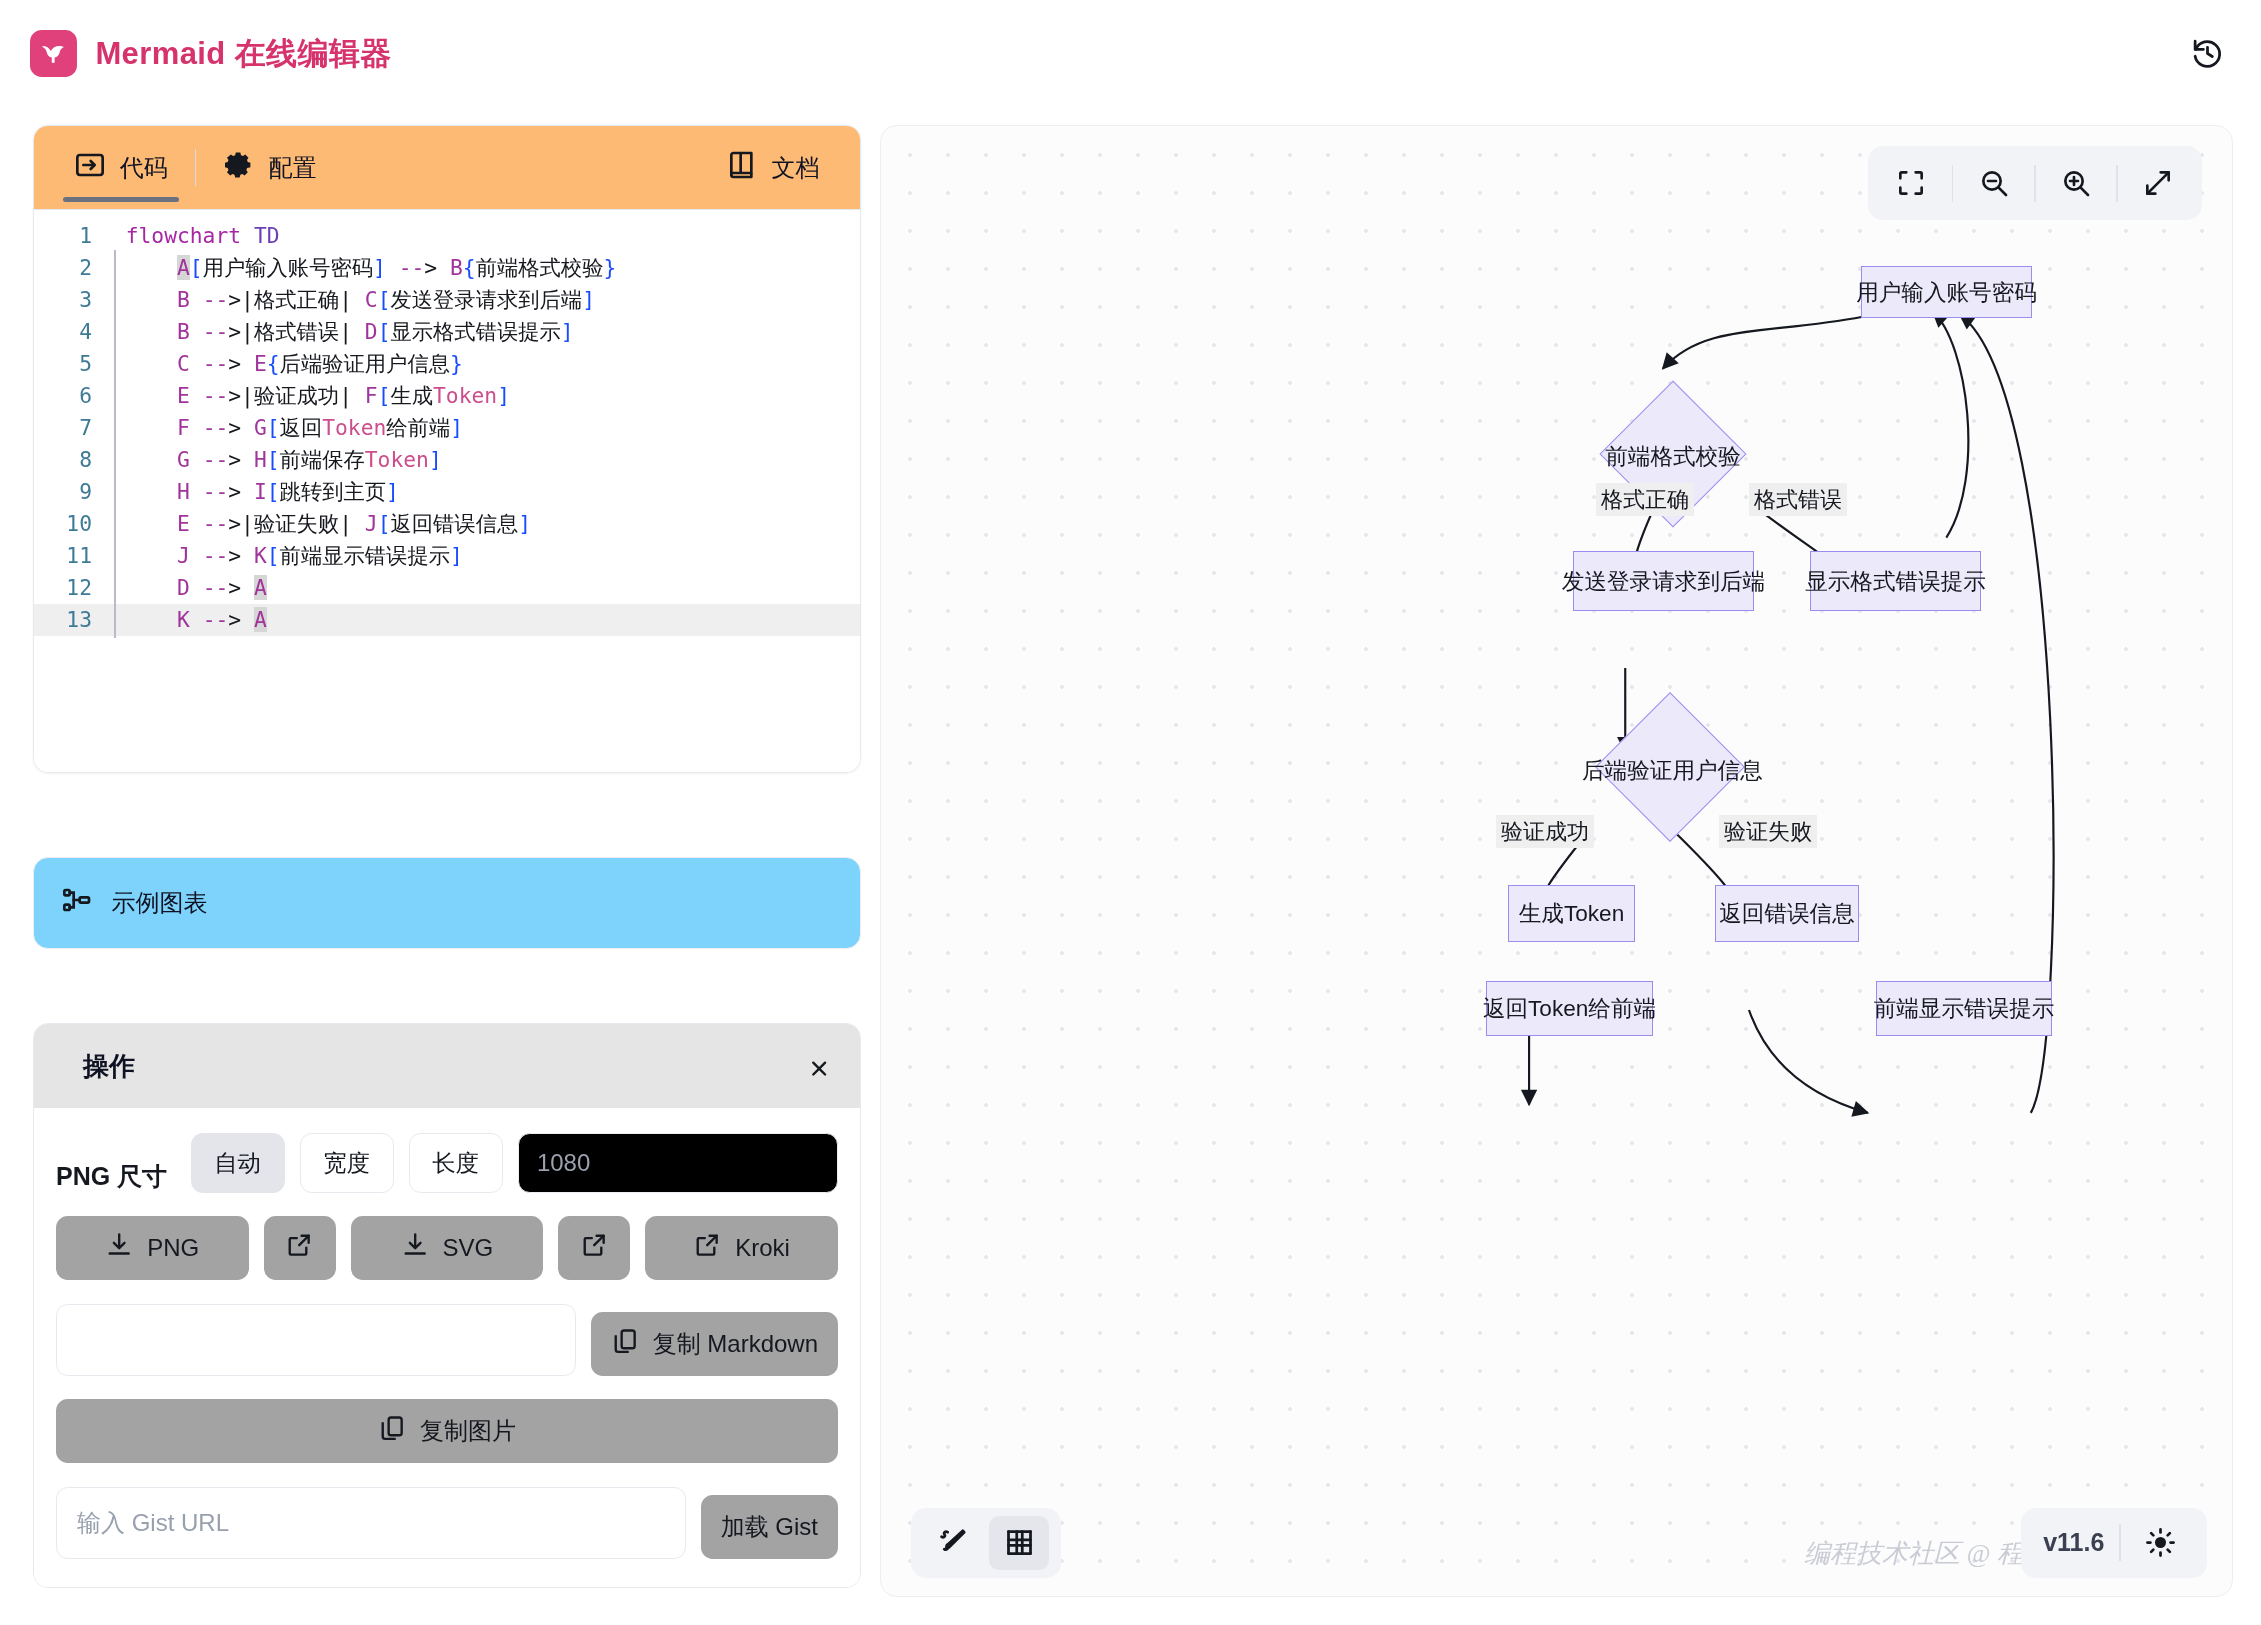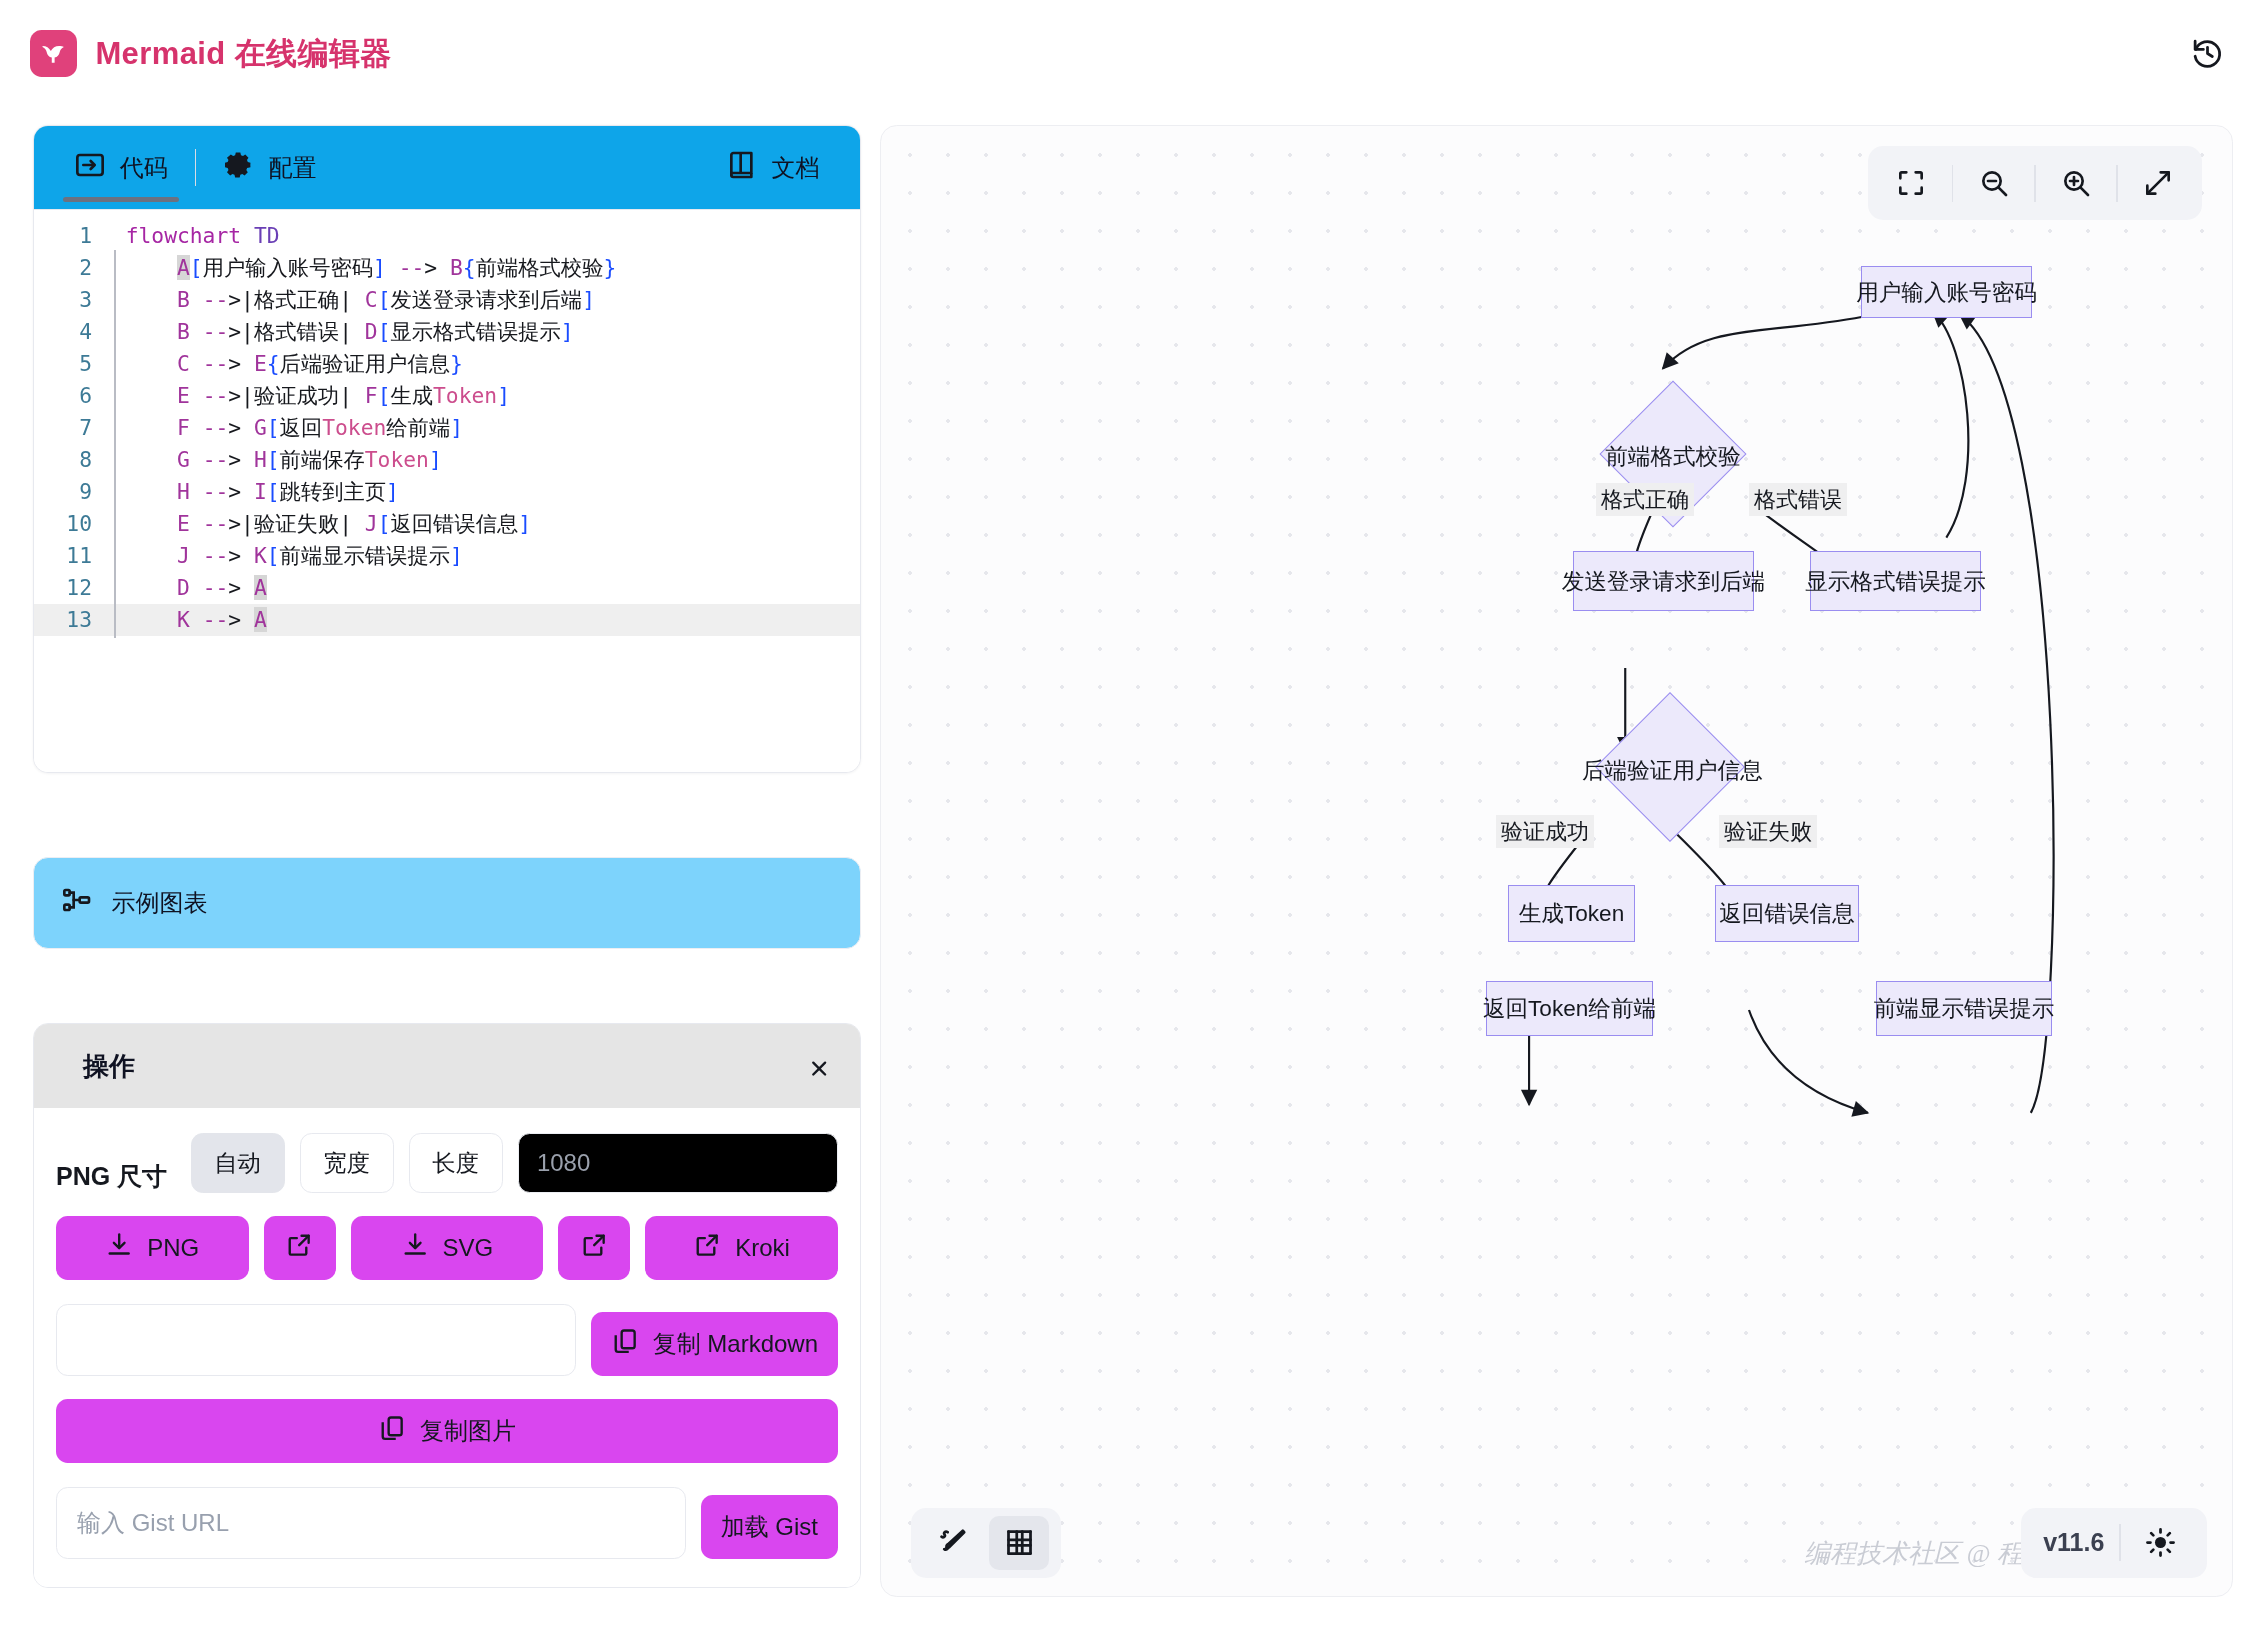--- a/index.html
+++ b/index.html
@@ -36,21 +36,21 @@
     position: absolute; left: 33px; top: 125px; width: 828px; height: 1472px;
   }
   .card {
     background: #ffffff; border: 0.8px solid #e7e9ef; border-radius: 15px;
     box-shadow: 0 0.8px 2.5px rgba(16,24,40,.05);
   }
 
   
   .editor-card { width: 828px; height: 648px; overflow: hidden; }
   .tabbar {
-    height: 84px; background: #0ea5e9; display: flex; align-items: stretch;
+    height: 84px; background: #fdba74; display: flex; align-items: stretch;
     padding: 0 22px; border-bottom: 0.8px solid #e7e9ef;
   }
   .tab {
     display: flex; align-items: center; gap: 13.4px; padding: 0 18.4px;
     cursor: pointer; position: relative; color: #0f1222;
     font-size: 24px; font-weight: 500;
   }
   .tab.active::after {
     content: ""; position: absolute; left: 6.7px; right: 6.7px; bottom: 7.5px;
     height: 4.2px; border-radius: 2.5px; background: #6c7180;
@@ -116,21 +116,21 @@
     cursor: pointer;
   }
   .seg.on { background: #e3e5eb; border-color: #e3e5eb; }
   .num-input {
     flex: 1; height: 60px; border-radius: 11.7px; border: 0.8px solid #eceef3;
     background: #000000; padding: 0 18.4px; font-size: 24px; color: #9aa0ac;
     display: flex; align-items: center;
   }
 
   .btn {
-    height: 64px; border-radius: 11.7px; background: #d946ef; border: none;
+    height: 64px; border-radius: 11.7px; background: #a3a3a3; border: none;
     display: flex; align-items: center; justify-content: center; gap: 13.4px;
     font-size: 24px; color: #15181f; cursor: pointer; padding: 0 20px;
     font-family: inherit;
   }
   .btn svg { width: 28.4px; height: 28.4px; flex: 0 0 28.4px; }
   .btn.sq { width: 72px; padding: 0; }
   .btn.grow { flex: 1; }
   .btn.full { width: 100%; }
 
   .text-input {

